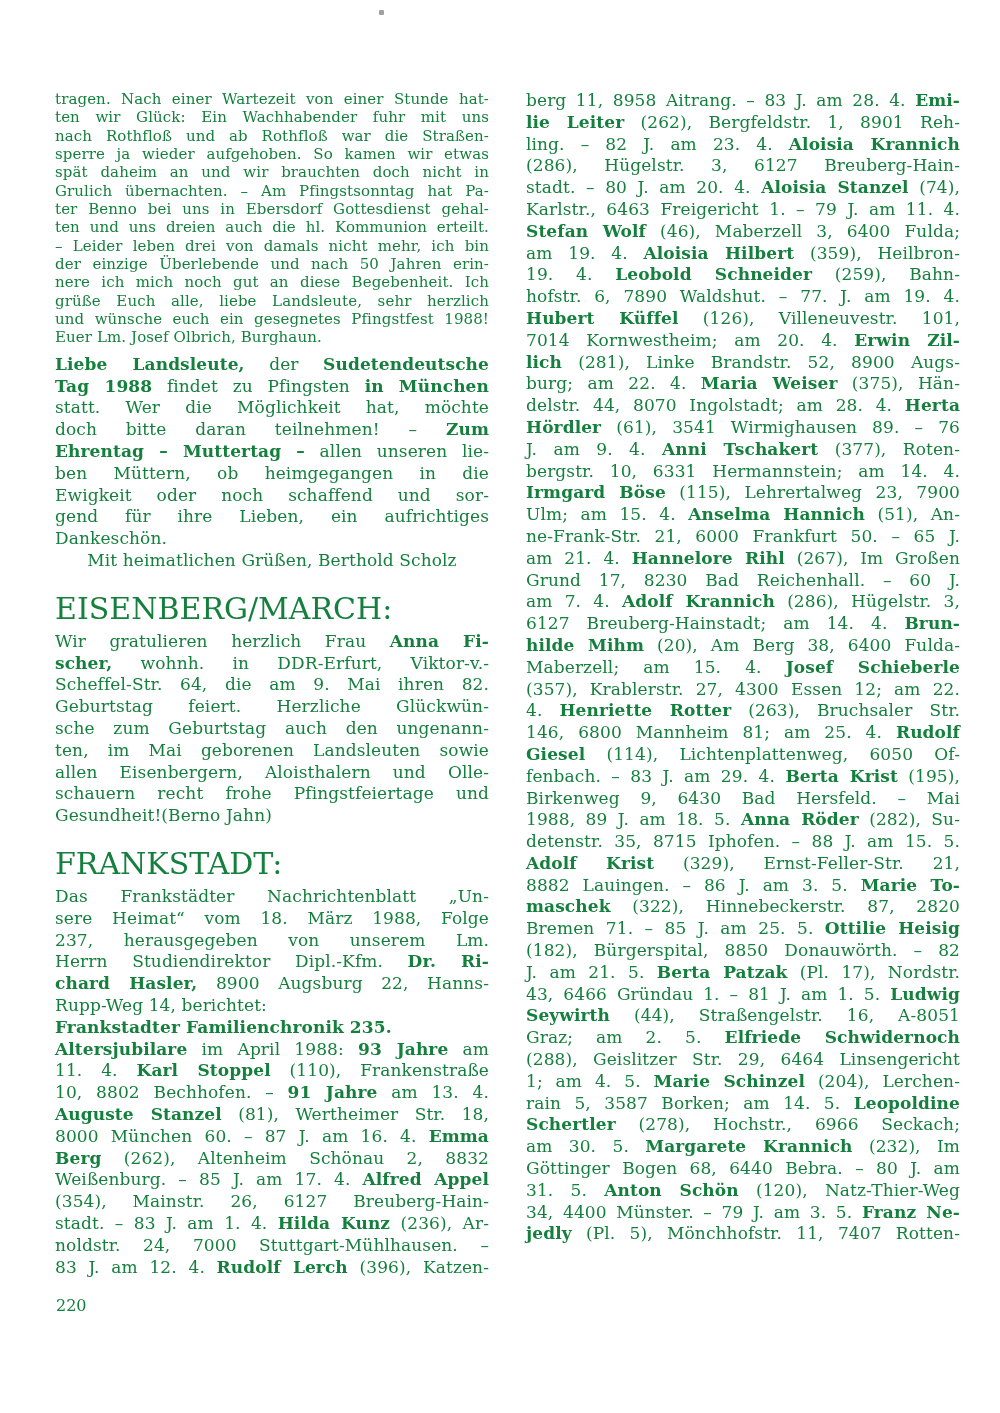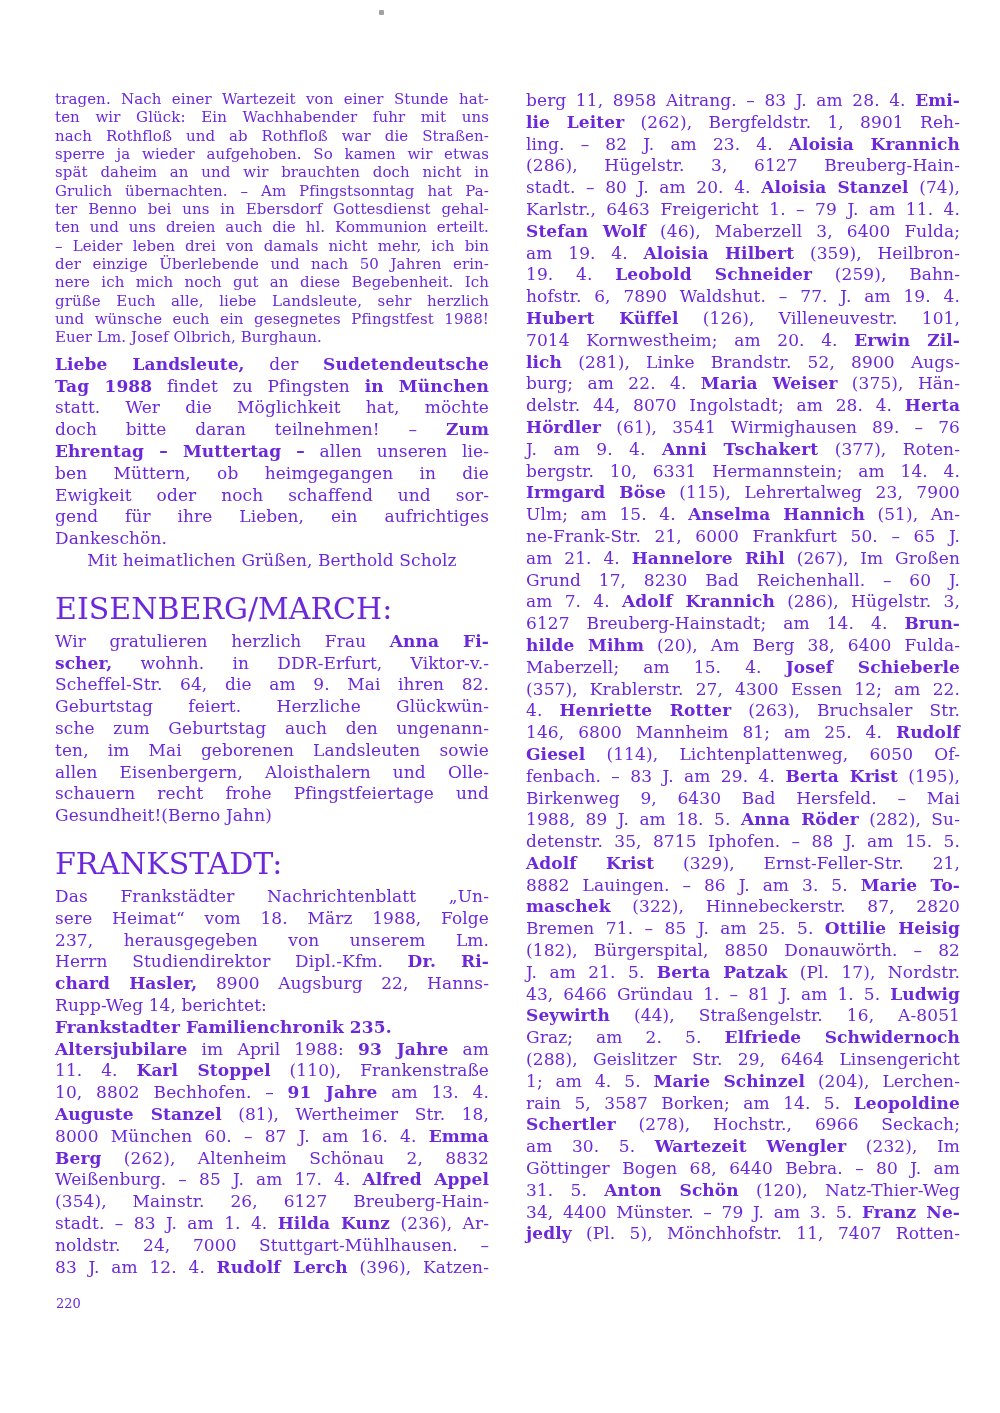--- a/index.html
+++ b/index.html
@@ -2,21 +2,21 @@
 <html><head>
 <meta charset="utf-8">
 <style>
   html, body { margin: 0; padding: 0; background: #e8e8e8; }
   .page {
     position: relative;
     width: 1000px;
     height: 1413px;
     background: #ffffff;
     font-family: "DejaVu Serif", serif;
-    color: #6d28d9;
+    color: #15803d;
     overflow: hidden;
     margin: 0 auto;
   }
   .col {
     position: absolute;
     top: 90px;
     width: 434px;
   }
   .col-left  { left: 55px; }
   .col-right { left: 526px; }
@@ -45,21 +45,21 @@
     font-size: 30px;
     line-height: 27px;
     margin: 23px 0 9px 0;
     text-align: left;
   }
   b { font-weight: bold; }
   .page-number {
     position: absolute;
     left: 56px;
     top: 1296px;
-    font-size: 13px;
+    font-size: 16px;
   }
   .speck {
     position: absolute;
     left: 379px;
     top: 10px;
     width: 5px;
     height: 5px;
     background: #8a8a8a;
     border-radius: 1px;
     opacity: 0.8;
@@ -179,21 +179,21 @@
         <div class="line just">Bremen 71. – 85 J. am 25. 5. <b>Ottilie Heisig</b></div>
         <div class="line just">(182), Bürgerspital, 8850 Donauwörth. – 82</div>
         <div class="line just">J. am 21. 5. <b>Berta Patzak</b> (Pl. 17), Nordstr.</div>
         <div class="line just">43, 6466 Gründau 1. – 81 J. am 1. 5. <b>Ludwig</b></div>
         <div class="line just"><b>Seywirth</b> (44), Straßengelstr. 16, A-8051</div>
         <div class="line just">Graz; am 2. 5. <b>Elfriede Schwidernoch</b></div>
         <div class="line just">(288), Geislitzer Str. 29, 6464 Linsengericht</div>
         <div class="line just">1; am 4. 5. <b>Marie Schinzel</b> (204), Lerchen-</div>
         <div class="line just">rain 5, 3587 Borken; am 14. 5. <b>Leopoldine</b></div>
         <div class="line just"><b>Schertler</b> (278), Hochstr., 6966 Seckach;</div>
-        <div class="line just">am 30. 5. <b>Wartezeit Wengler</b> (232), Im</div>
+        <div class="line just">am 30. 5. <b>Margarete Krannich</b> (232), Im</div>
         <div class="line just">Göttinger Bogen 68, 6440 Bebra. – 80 J. am</div>
         <div class="line just">31. 5. <b>Anton Schön</b> (120), Natz-Thier-Weg</div>
         <div class="line just">34, 4400 Münster. – 79 J. am 3. 5. <b>Franz Ne-</b></div>
         <div class="line just"><b>jedly</b> (Pl. 5), Mönchhofstr. 11, 7407 Rotten-</div>
       </div>
     </div>
   <div class="page-number">220</div>
 </div>
 
 </body></html>

